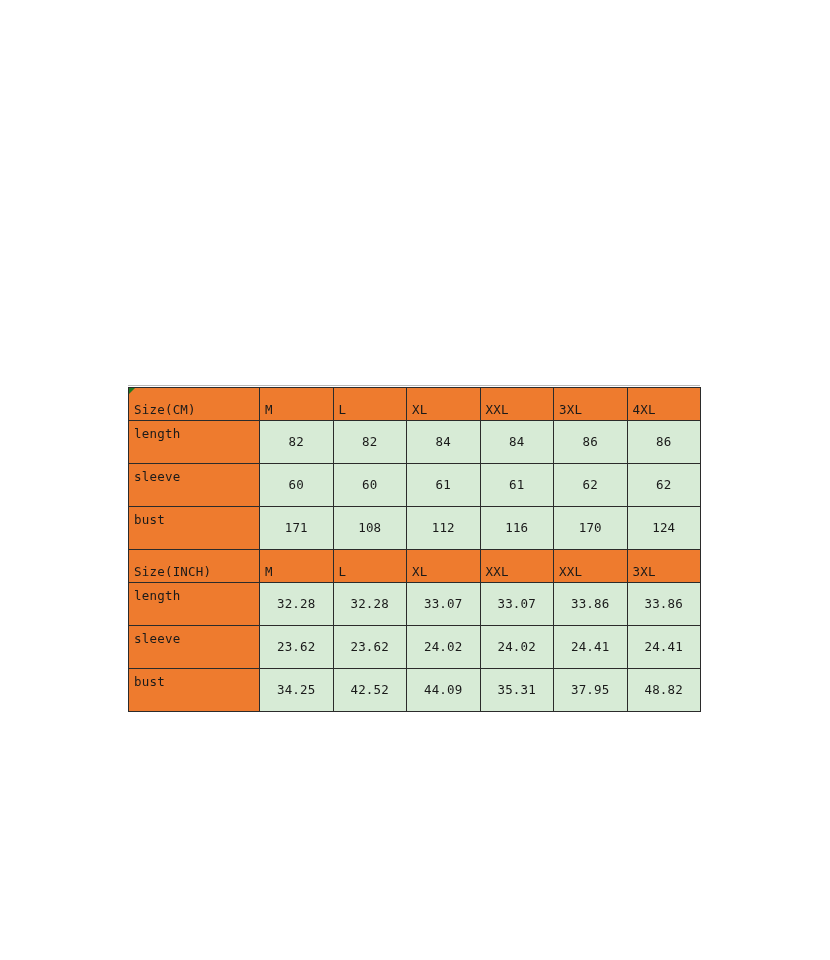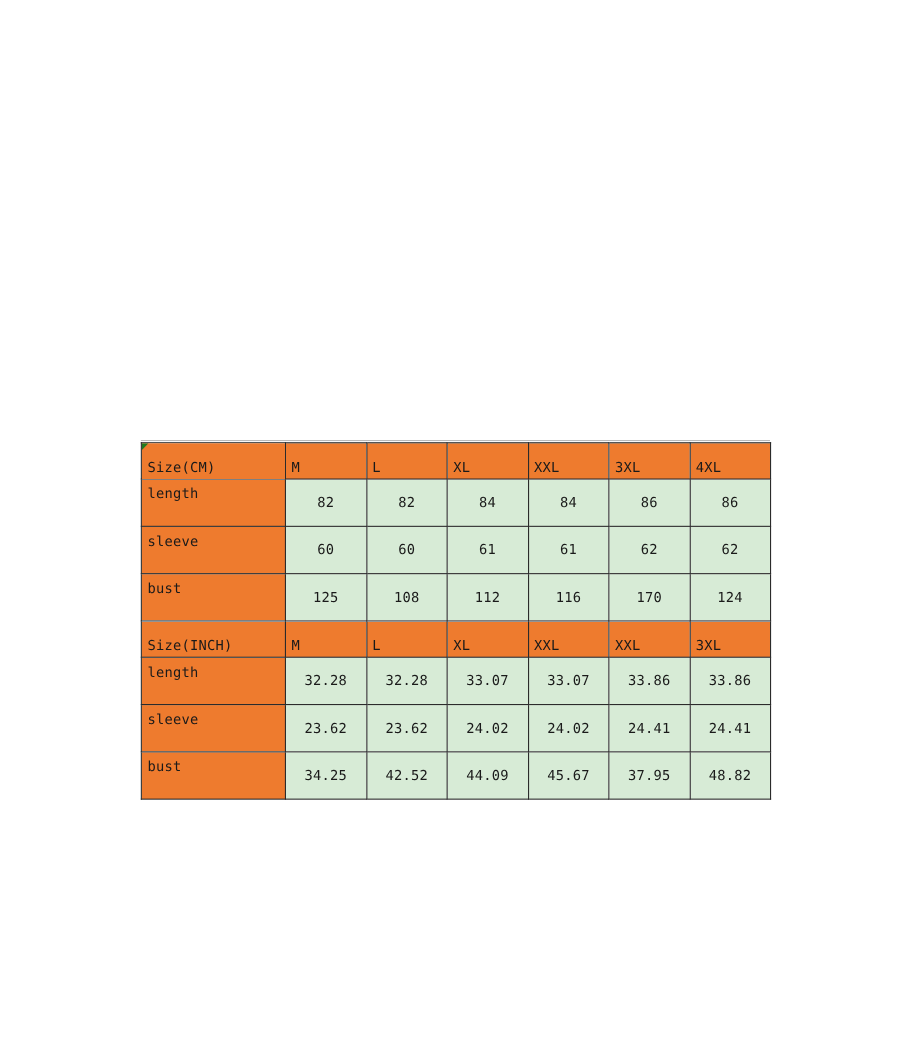--- a/index.html
+++ b/index.html
@@ -15,21 +15,20 @@
     font-family: "DejaVu Sans Mono", "Liberation Mono", monospace;
     overflow: hidden;
   }
 
   
   #size-chart-wrap {
     position: absolute;
     left: 128px;
     top: 387px;
     width: 476px;
-    margin-top: 15px;
   }
 
   table.size-chart {
     border-collapse: collapse;
     table-layout: fixed;
     width: 572px;
     background: #ffffff;
   }
 
   table.size-chart col.label-col { width: 131px; }
@@ -138,21 +137,21 @@
         <td class="value">60</td>
         <td class="value">60</td>
         <td class="value">61</td>
         <td class="value">61</td>
         <td class="value">62</td>
         <td class="value">62</td>
       </tr>
 
       <tr class="data-row">
         <td class="row-label">bust</td>
-        <td class="value">125</td>
+        <td class="value">171</td>
         <td class="value">108</td>
         <td class="value">112</td>
         <td class="value">116</td>
         <td class="value">170</td>
         <td class="value">124</td>
       </tr>
 
       <tr class="size-row">
         <td>Size(INCH)</td>
         <td>M</td>
@@ -181,20 +180,20 @@
         <td class="value">24.02</td>
         <td class="value">24.41</td>
         <td class="value">24.41</td>
       </tr>
 
       <tr class="data-row">
         <td class="row-label">bust</td>
         <td class="value">34.25</td>
         <td class="value">42.52</td>
         <td class="value">44.09</td>
-        <td class="value">45.67</td>
+        <td class="value">35.31</td>
         <td class="value">37.95</td>
         <td class="value">48.82</td>
       </tr>
 
     </tbody>
   </table>
 </div>
 
 </body></html>

